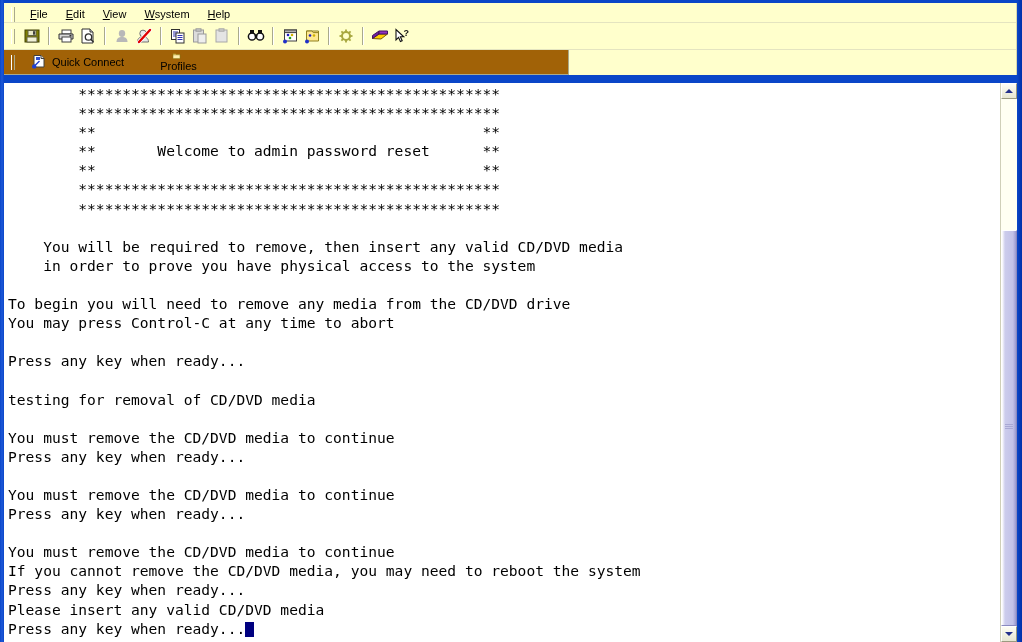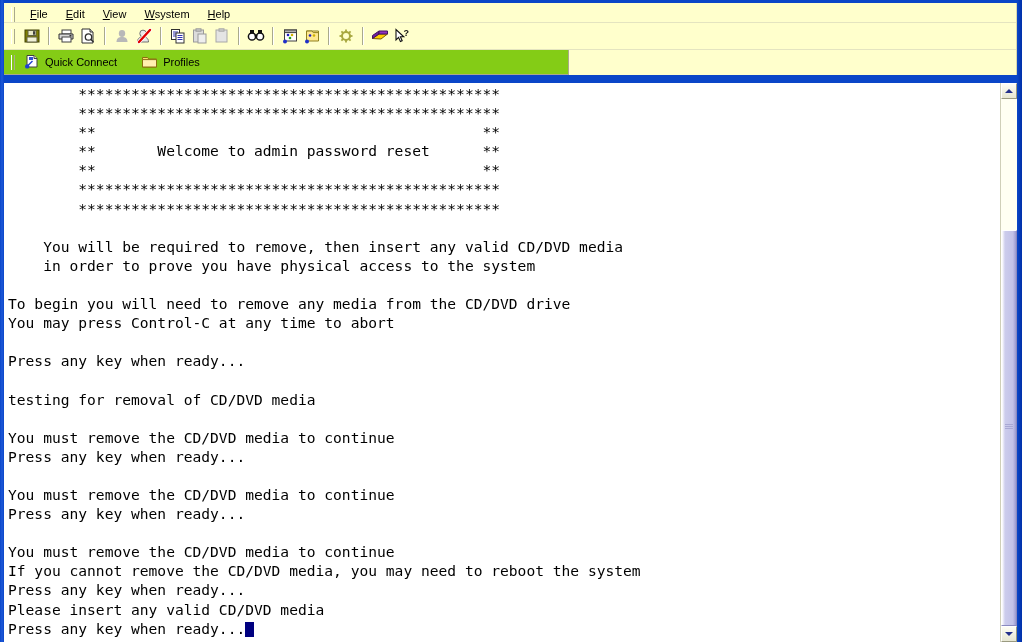--- a/index.html
+++ b/index.html
@@ -88,27 +88,28 @@
   .tb-btn {
     width: 22px; height: 22px;
     display: flex; align-items: center; justify-content: center;
     cursor: default;
     flex: 0 0 auto;
   }
   .tb-btn svg { display: block; }
 
   .connbar {
     height: 25px;
-    background: #84cc16;
+    background: #a16207;
     display: flex;
     align-items: center;
     padding-left: 7px;
     width: 565px;
     border-right: 1px solid #a9a98c;
     border-bottom: 1px solid #a9a98c;
+    gap: 7px;
   }
   .conn-btn {
     display: flex; align-items: center;
     height: 20px;
     padding: 0 7px 0 3px;
     cursor: default;
     flex: 0 0 auto;
   }
   .conn-btn span {
     font-size: 11px; color: #000;
@@ -377,21 +378,21 @@
         <svg width="16" height="16" viewBox="0 0 16 16">
           <path d="M3 1.5 L10 1.5 L13 4.5 L13 13 L3 13 Z" fill="#ffffff" stroke="#404040"></path>
           <path d="M10 1.5 L10 4.5 L13 4.5" fill="#d8d8d8" stroke="#404040"></path>
           <rect x="5" y="3" width="4" height="3" fill="#3050d0"></rect>
           <circle cx="3.2" cy="12.4" r="2.2" fill="#2040d0"></circle>
           <line x1="4" y1="11.6" x2="8.5" y2="7" stroke="#2040d0" stroke-width="1.4"></line>
         </svg>
         <span>Quick Connect</span>
       </div>
 
-      <div class="conn-btn" style="margin-left:14px;">
+      <div class="conn-btn" style="margin-left:14px;flex-direction:column;">
         <svg width="17" height="16" viewBox="0 0 17 16">
           <path d="M1.5 3.5 L6.5 3.5 L7.8 5 L15.5 5 L15.5 13 L1.5 13 Z" fill="#ffe070" stroke="#8a7010"></path>
           <path d="M1.5 5.6 L15.5 5.6 L15.5 13 L1.5 13 Z" fill="#fff0b0" stroke="#8a7010"></path>
         </svg>
         <span>Profiles</span>
       </div>
     </div>
   </div>
 
   <div class="term-area">

